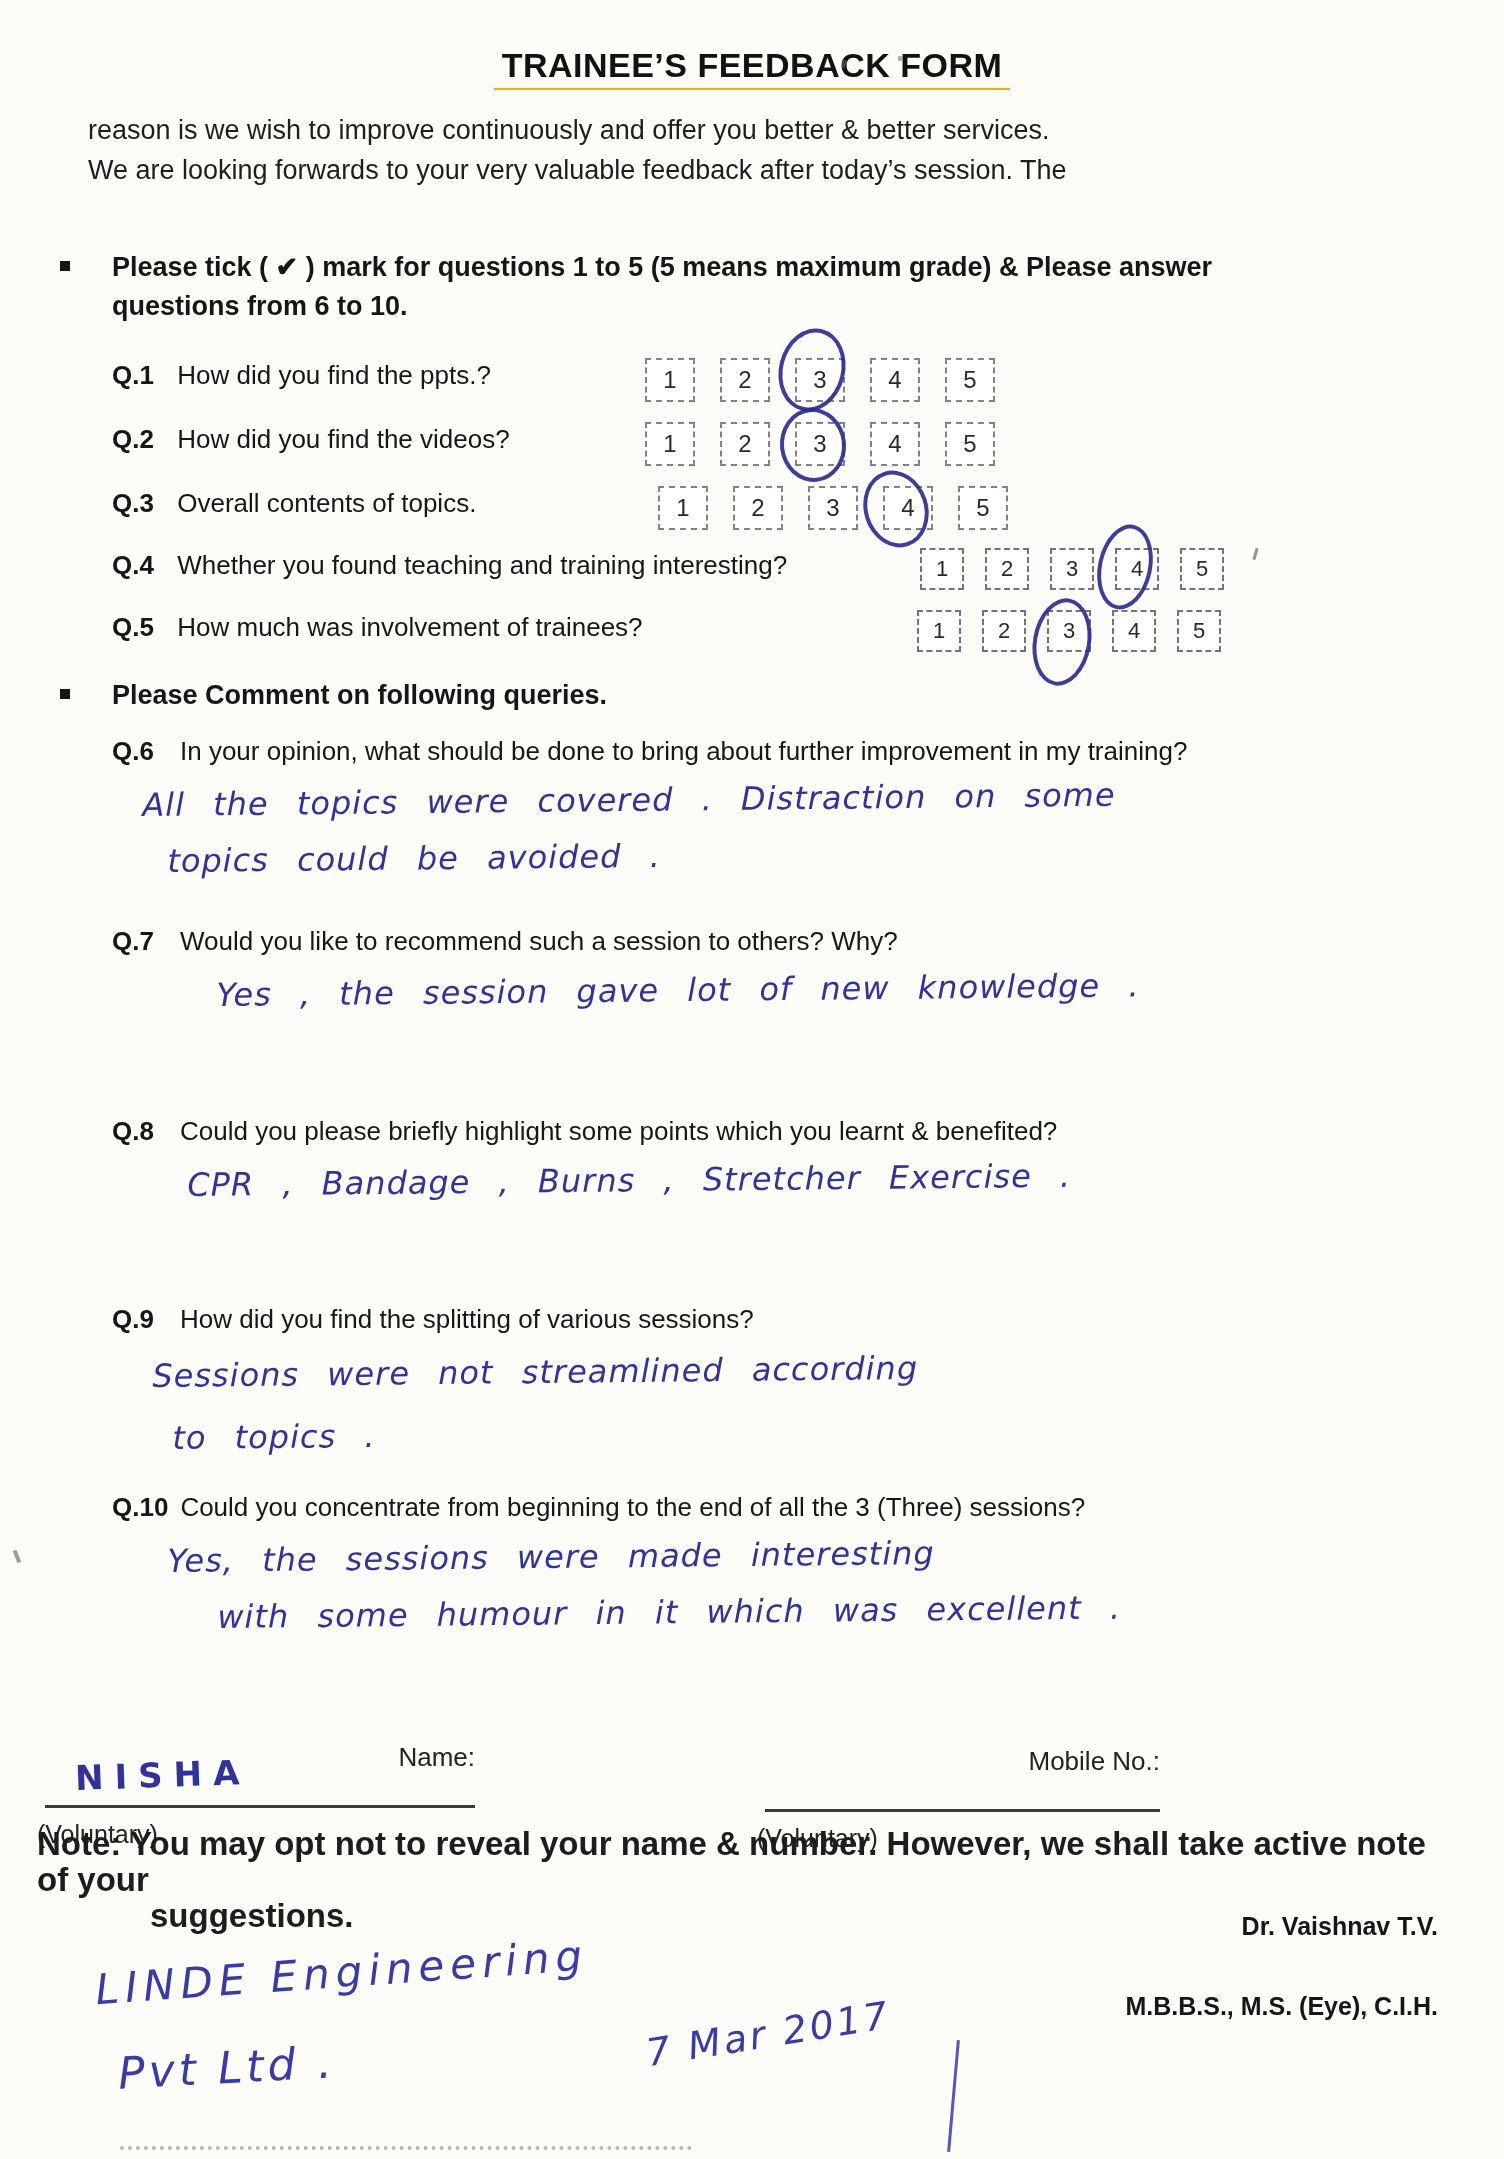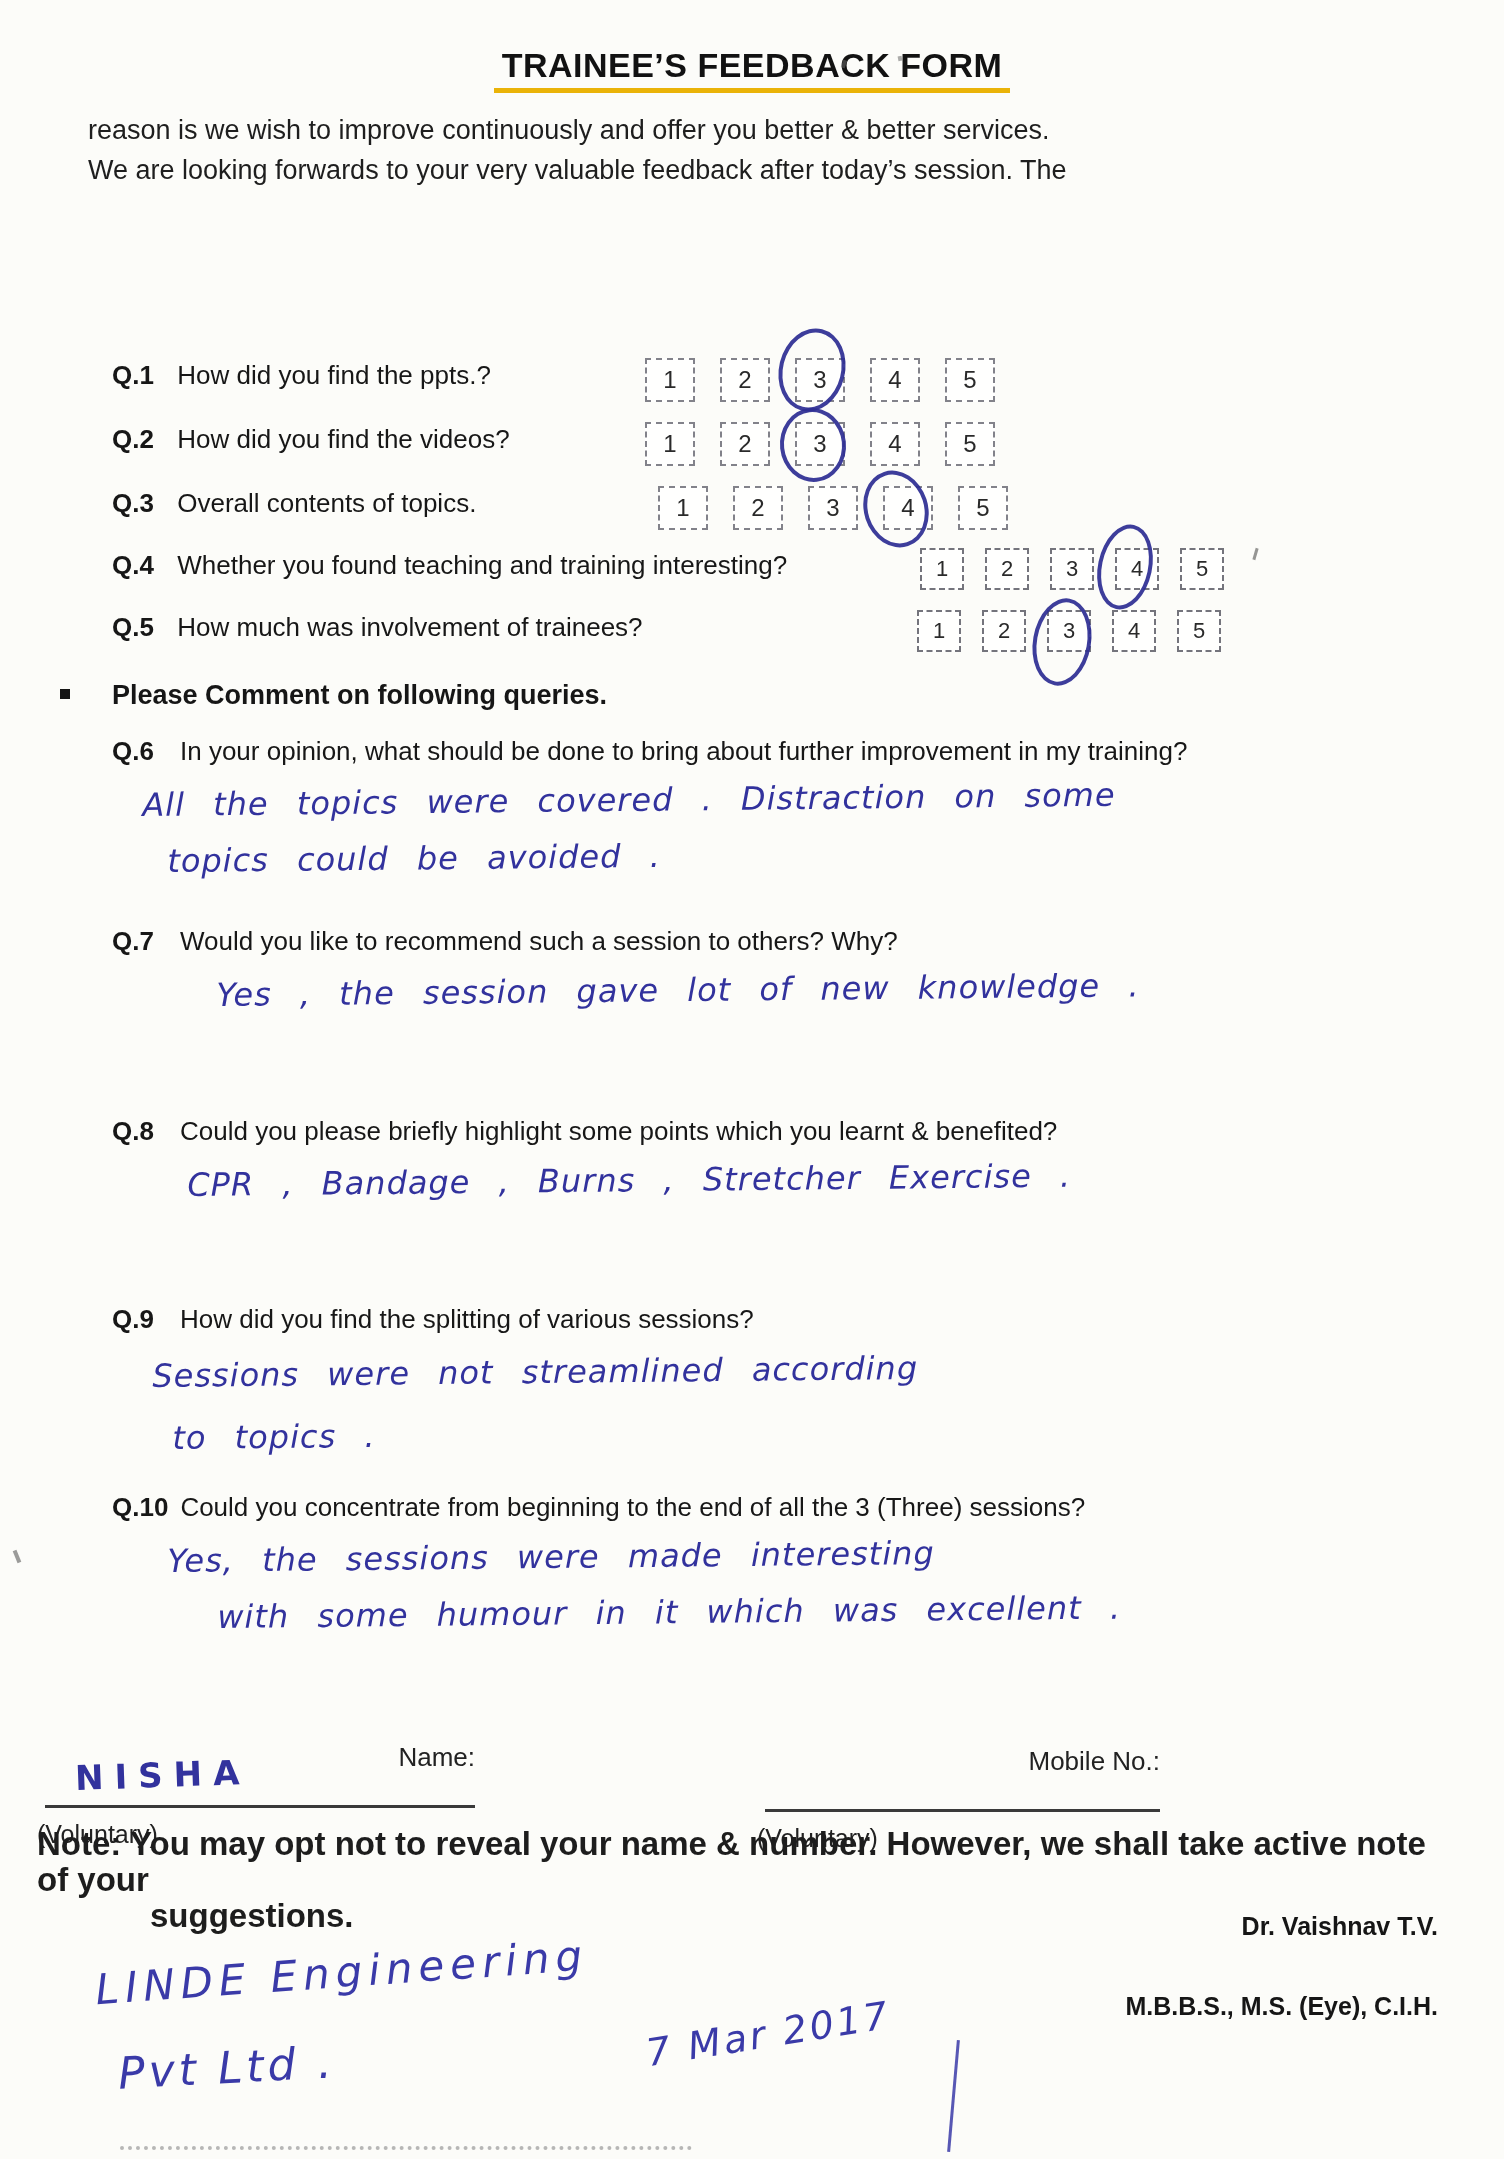--- a/index.html
+++ b/index.html
@@ -5,21 +5,21 @@
   html,body{margin:0;padding:0;background:#e8e8e4;}
   .page{
     position:relative;width:1504px;height:2159px;margin:0 auto;
     background:#fcfcf9;overflow:hidden;
     font-family:"Liberation Sans",sans-serif;color:#1b1b1b;
   }
   
   .title-wrap{position:absolute;top:46px;left:0;width:100%;text-align:center;}
   .title{
     display:inline-block;font-size:34px;font-weight:bold;letter-spacing:.5px;
-    color:#121212;border-bottom:5px solid #eab308;padding:0 8px 3px 8px;
+    color:#121212;border-bottom:2px solid #eab308;padding:0 8px 3px 8px;
   }
   .intro{position:absolute;top:110px;left:88px;width:1365px;font-size:27px;line-height:40px;color:#1e1e1e;}
   .bullet-block{position:absolute;font-size:27px;line-height:39px;font-weight:bold;color:#161616;}
   .tick-block{top:248px;left:112px;width:1330px;}
   .comment-head{top:676px;left:112px;width:1200px;}
   .bullet-sq{position:absolute;left:-52px;top:13px;width:10px;height:10px;background:#141414;}
   
   .q-row{position:absolute;left:112px;right:30px;height:46px;font-size:26px;color:#171717;}
   .r1{top:360px;} .r2{top:424px;} .r3{top:488px;} .r4{top:550px;} .r5{top:612px;}
   .qid{display:inline-block;width:58px;font-weight:bold;}
@@ -100,20 +100,25 @@
 
   <div class="title-wrap">
     <span class="title">TRAINEE’S FEEDBACK FORM</span>
   </div>
 
   <div class="intro">
     <div>reason is we wish to improve continuously and offer you better &amp; better services.</div>
     <div>We are looking forwards to your very valuable feedback after today’s session. The</div>
   </div>
 
+  <div class="bullet-block tick-block">
+    <span class="bullet-sq"></span>
+    <div>Please tick ( ✔ ) mark for questions 1 to 5 (5 means maximum grade) &amp; Please answer</div>
+    <div>questions from 6 to 10.</div>
+  </div>
 
   <div class="q-row r1">
     <span class="qid">Q.1</span>
     <span class="qtext">How did you find the ppts.?</span>
     <span class="boxes">
       <span class="box">1</span>
       <span class="box">2</span>
       <span class="box">3</span>
       <span class="box">4</span>
       <span class="box">5</span>

